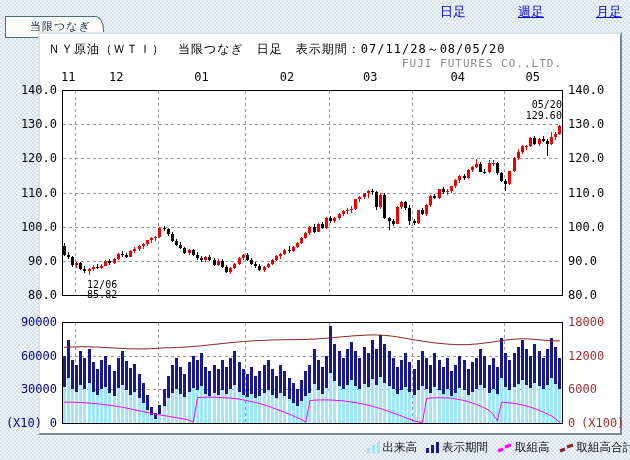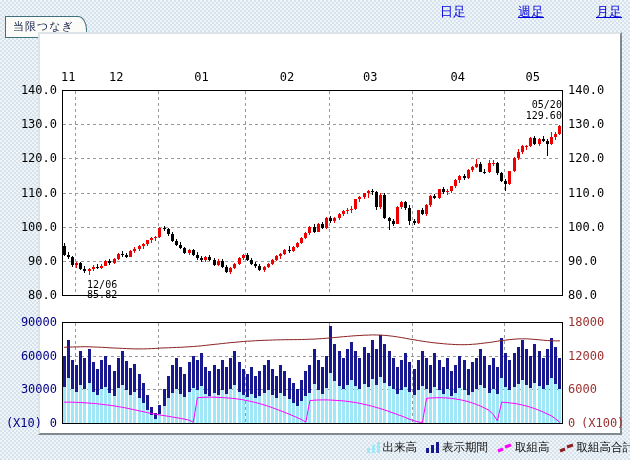--- a/index.html
+++ b/index.html
@@ -7,21 +7,21 @@
     width:630px;height:460px;position:relative;overflow:hidden;
     font-family:"Liberation Sans",sans-serif;
     background-color:#e9f1f6;
     background-image:conic-gradient(#d7e3ec 25%,#f0f5f9 0 50%,#d7e3ec 0 75%,#f0f5f9 0);
     background-size:4px 4px;
   }
   .toplinks{position:absolute;top:3px;right:8px;display:flex;gap:16px;font-size:13px;}
   .toplinks .plink{color:#0000dd;cursor:pointer;}
   .toplinks .plink.u{text-decoration:underline;margin-left:36px;}
   .tab{
-    position:absolute;left:5px;top:16px;padding:2px 12px 3px 7px;
+    position:absolute;left:5px;top:16px;padding:2px 12px 3px 24px;
     background:#fbfcf8;border:1px solid #41707e;
     border-top-right-radius:9px 14px;
     font-size:11px;color:#15204a;letter-spacing:1px;white-space:nowrap;
   }
   .panel{
     position:absolute;left:38px;top:32px;width:580px;height:399px;background:#ffffff;
     border:2px solid;border-color:#dde4e8 #7f8a90 #7f8a90 #dde4e8;
   }
   .chart-title{
     position:absolute;left:8px;top:7px;font-size:12px;color:#000;
@@ -47,20 +47,22 @@
 
 <div class="toplinks">
   <span class="plink">日足</span>
   <span class="plink u">週足</span>
   <span class="plink u">月足</span>
 </div>
 
 <div class="tab">当限つなぎ</div>
 
 <div class="panel">
+  <div class="chart-title">ＮＹ原油（ＷＴＩ）　当限つなぎ　日足　表示期間：07/11/28～08/05/20</div>
+  <div class="brand">FUJI FUTURES CO.,LTD.</div>
 </div>
 
 <svg id="chart-svg" width="630" height="460" viewBox="0 0 630 460">
     <line x1="63" y1="124.5" x2="561" y2="124.5" stroke-dasharray="3 3" stroke="#999999" shape-rendering="crispEdges"></line>
     <line x1="63" y1="158.5" x2="561" y2="158.5" stroke-dasharray="3 3" stroke="#999999" shape-rendering="crispEdges"></line>
     <line x1="63" y1="193.5" x2="561" y2="193.5" stroke-dasharray="3 3" stroke="#999999" shape-rendering="crispEdges"></line>
     <line x1="63" y1="227.5" x2="561" y2="227.5" stroke-dasharray="3 3" stroke="#999999" shape-rendering="crispEdges"></line>
     <line x1="63" y1="261.5" x2="561" y2="261.5" stroke-dasharray="3 3" stroke="#999999" shape-rendering="crispEdges"></line>
     <line x1="63" y1="356.5" x2="561" y2="356.5" stroke-dasharray="3 3" stroke="#999999" shape-rendering="crispEdges"></line>
     <line x1="63" y1="389.5" x2="561" y2="389.5" stroke-dasharray="3 3" stroke="#999999" shape-rendering="crispEdges"></line>

